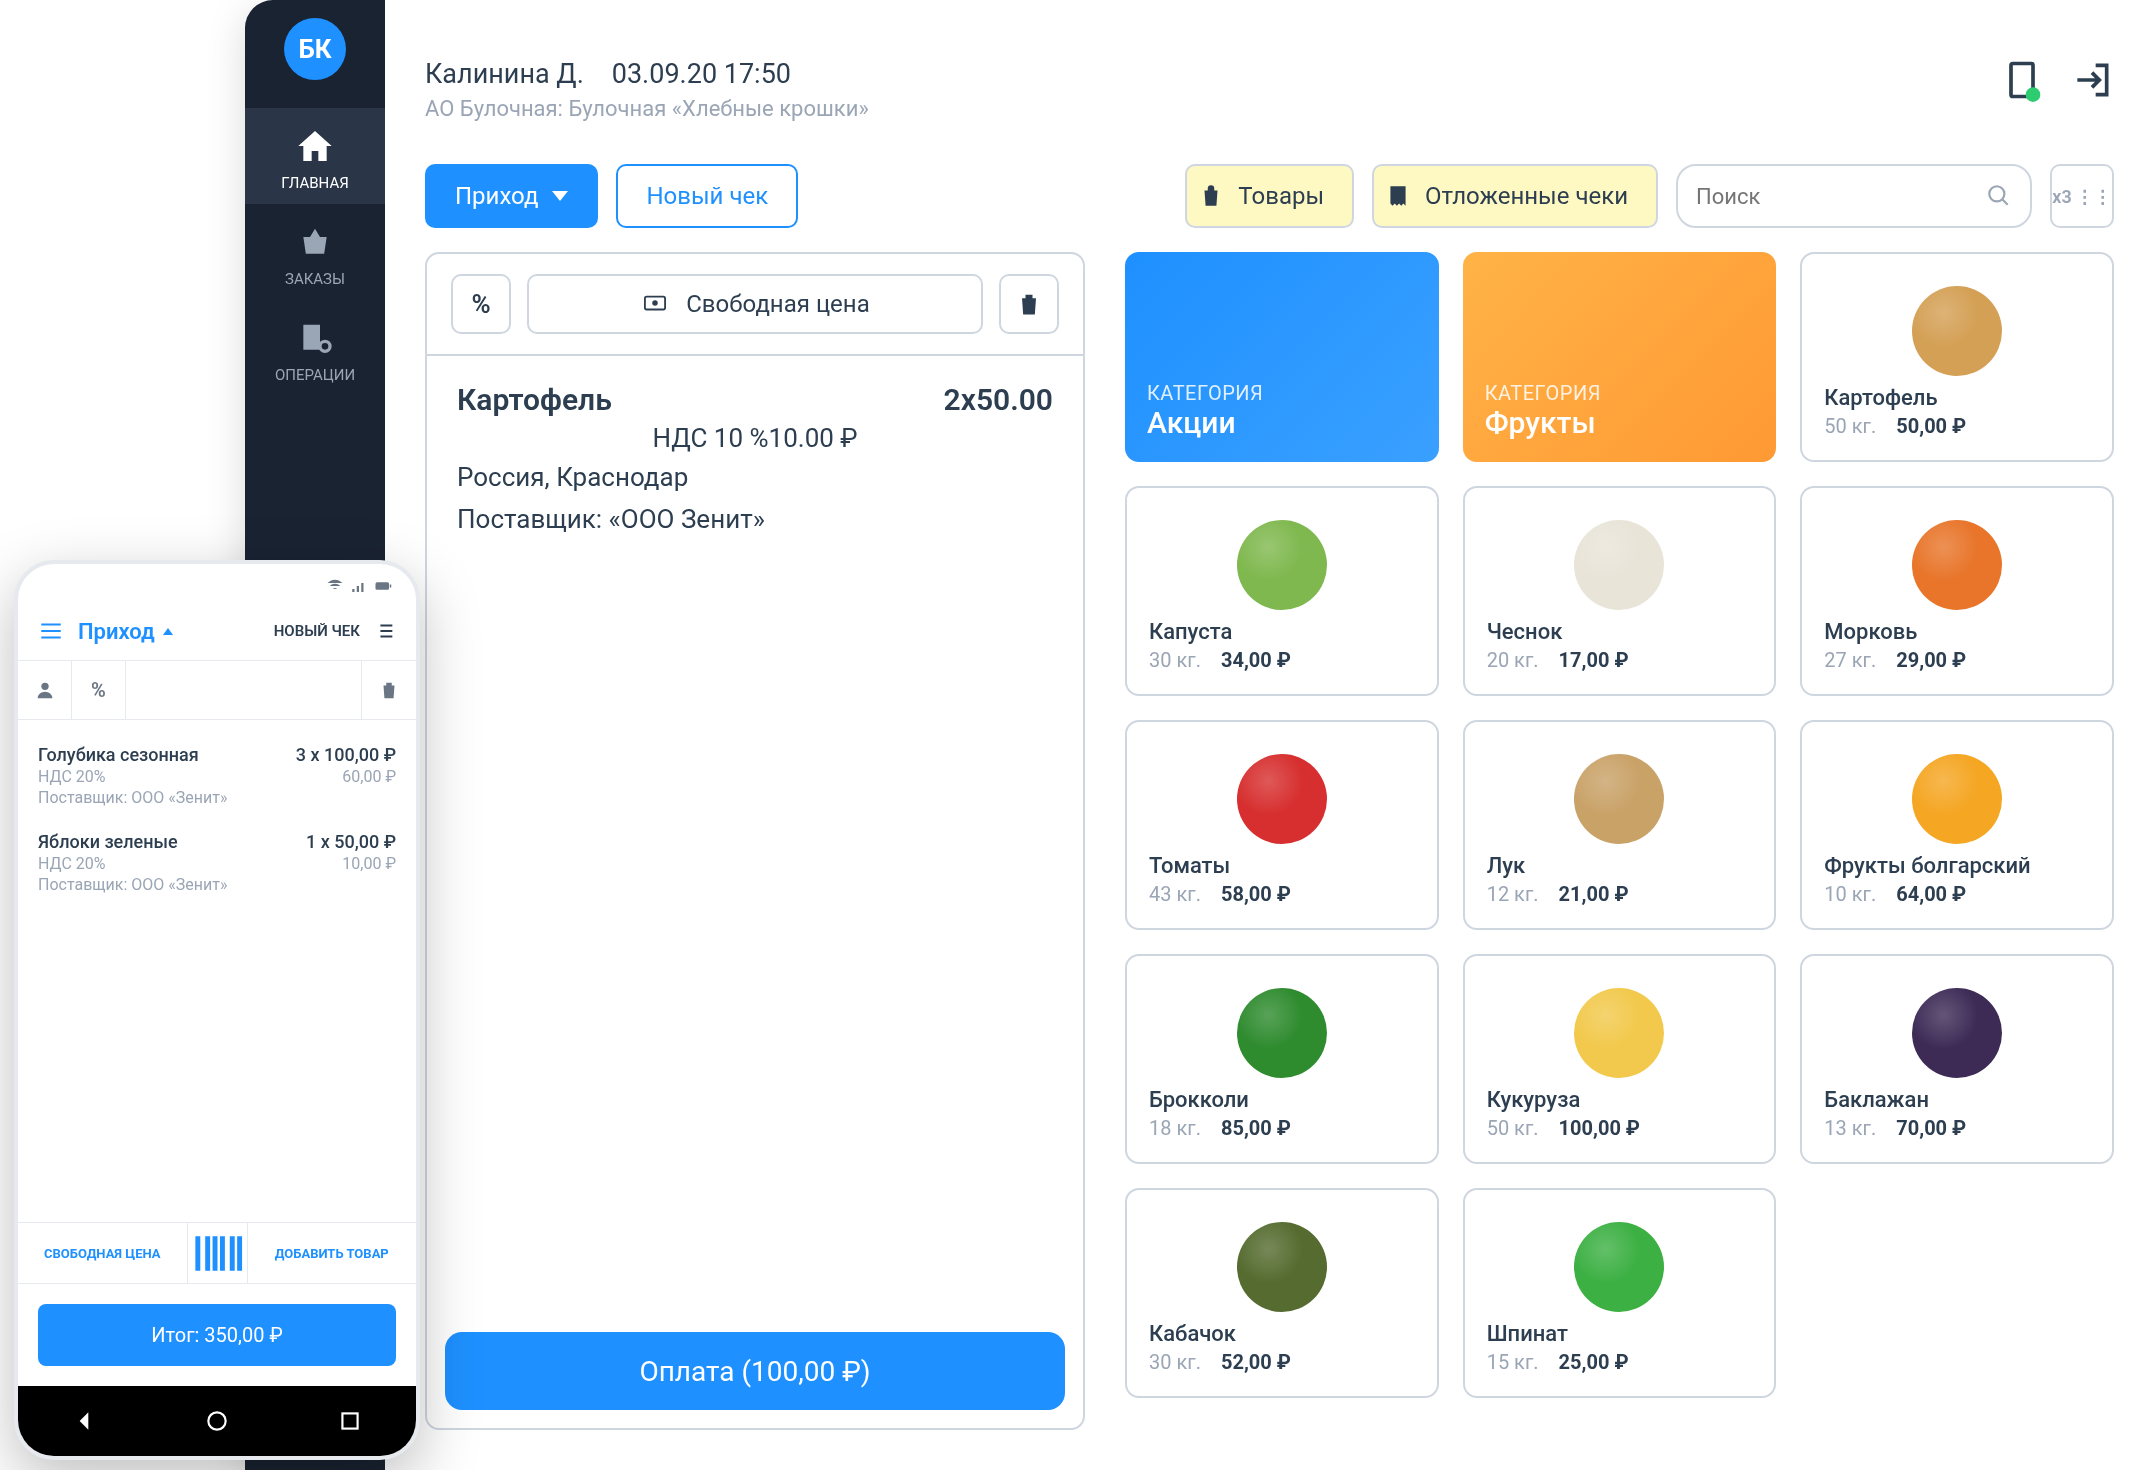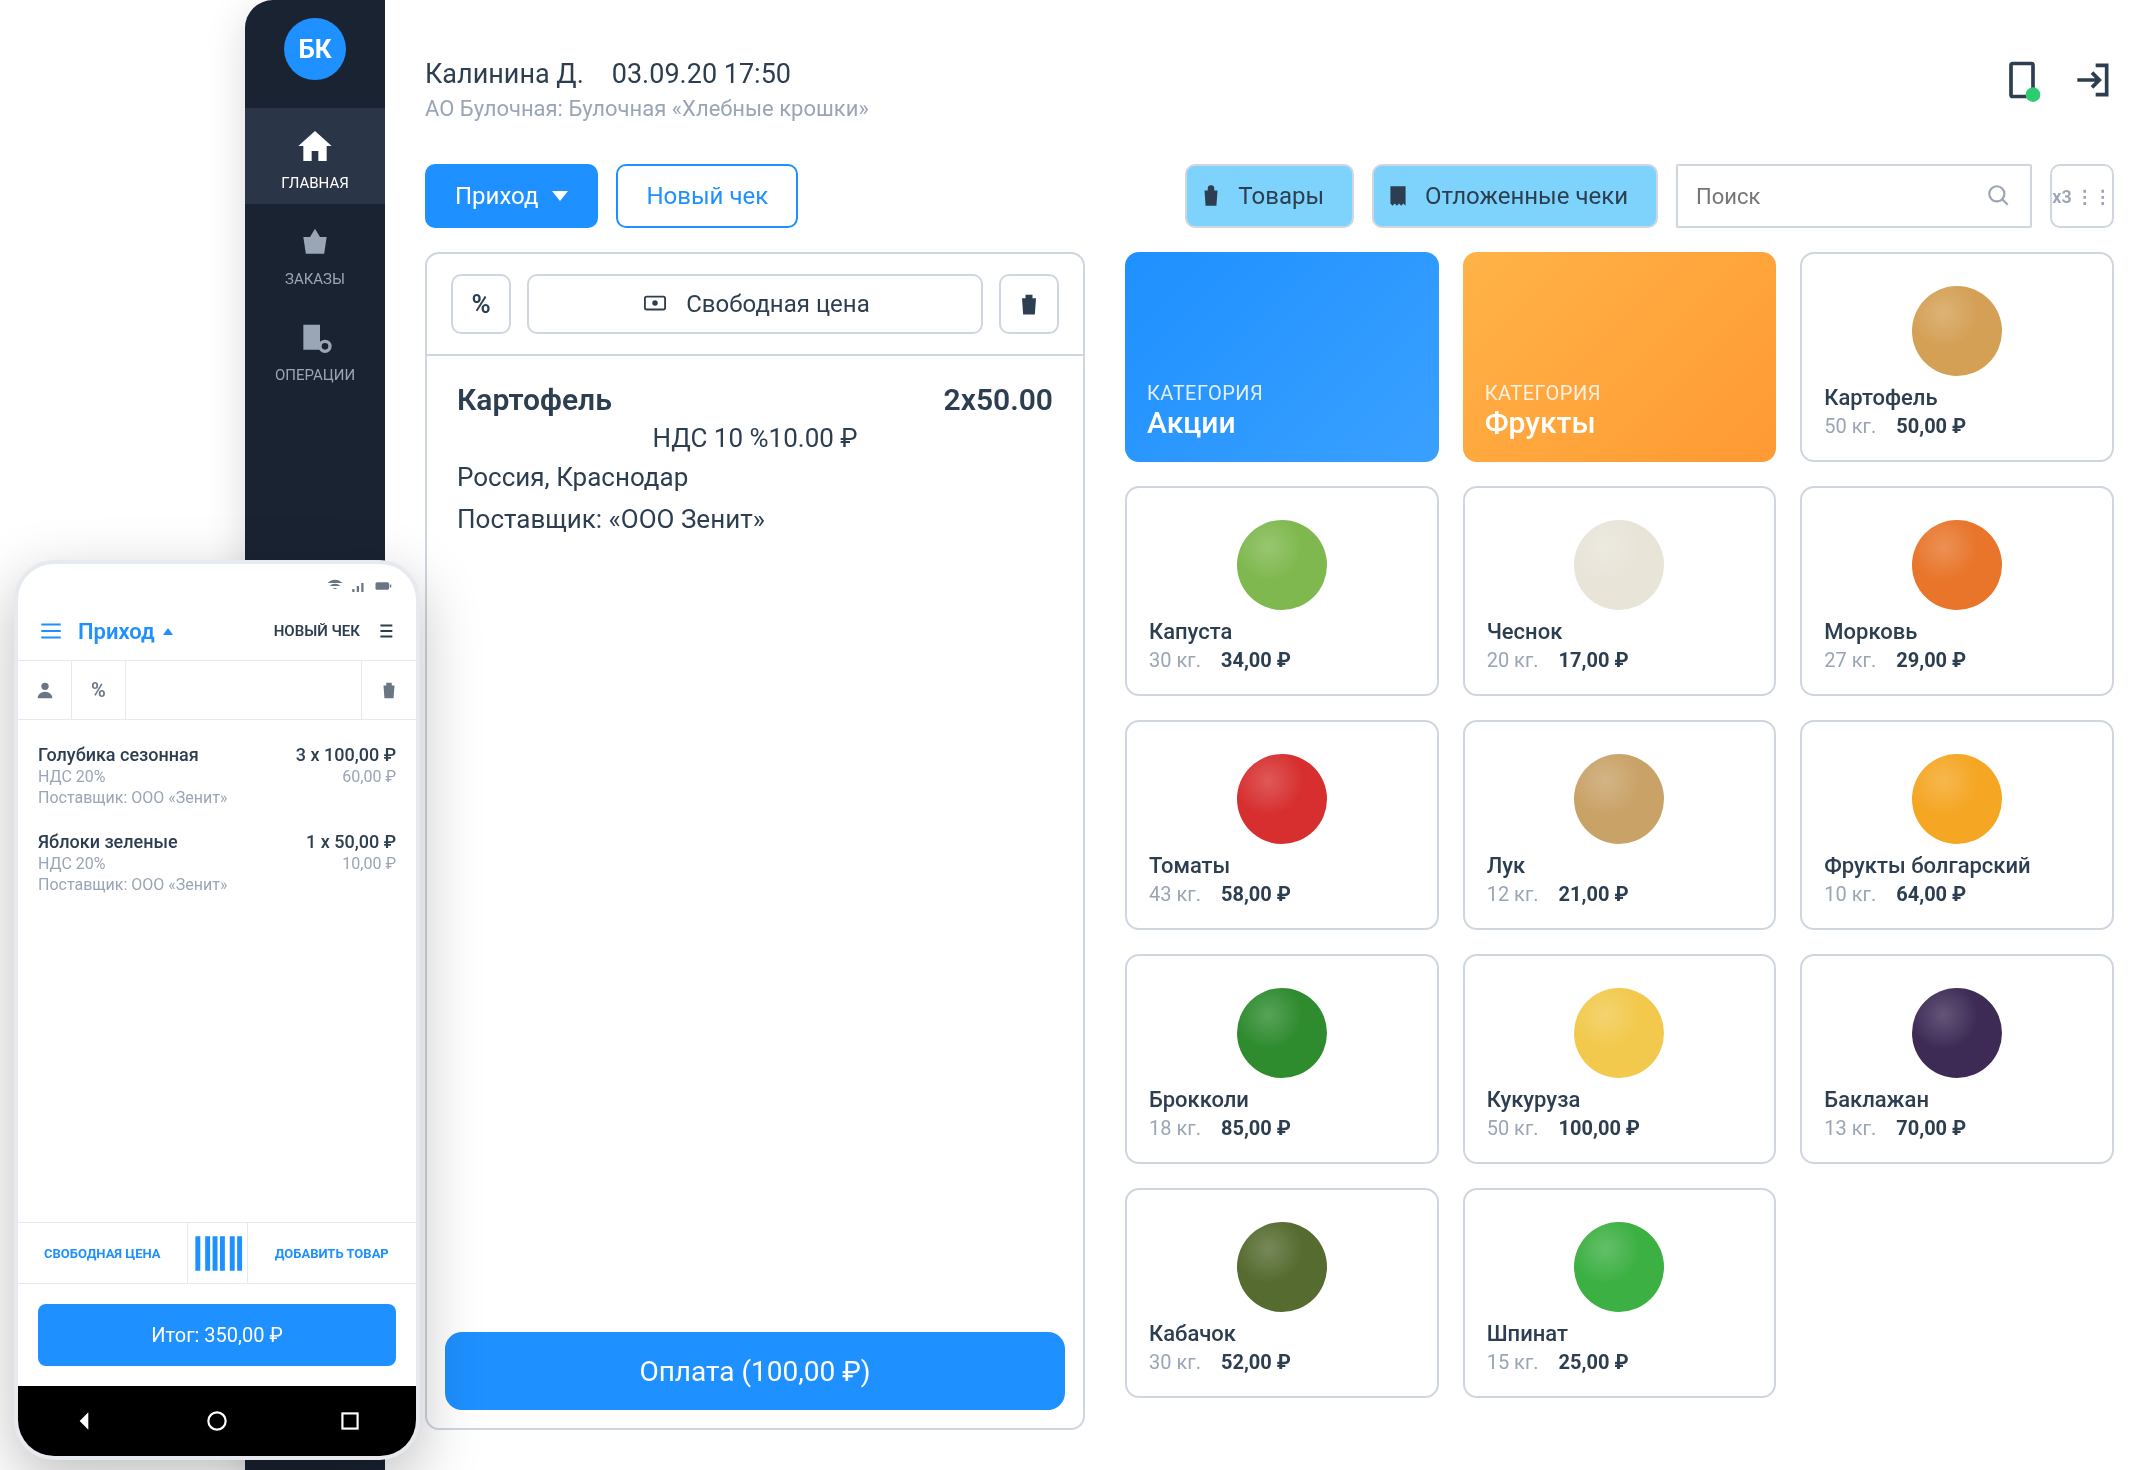--- a/index.html
+++ b/index.html
@@ -51,23 +51,23 @@
 .topbar-icons { display:flex; gap:26px; align-items:center; color:#2c3e50;}
 .topbar-icons svg { width:44px; height:44px; stroke:#2c3e50; fill:none; stroke-width:2;}
 
 .actionbar {
   padding: 14px 40px 24px 40px;
   display:flex; align-items:center; gap:18px;
 }
 .btn { height:64px; border-radius:10px; font-size:24px; display:inline-flex; align-items:center; padding:0 28px; gap:14px; cursor:pointer; border:2px solid transparent;}
 .btn-primary { background:#1e90ff; color:#fff; }
 .btn-outline-primary { border-color:#1e90ff; color:#1e90ff; background:#fff;}
-.btn-outline-gray { border-color:#cfd6e0; color:#2c3e50; background:#7dd3fc;padding-left:11px;}
+.btn-outline-gray { border-color:#cfd6e0; color:#2c3e50; background:#fef9c3;padding-left:11px;}
 .btn svg { width:26px; height:26px; fill:currentColor; }
-.search-box { flex:0 0 280px; height:64px; border:2px solid #cfd6e0; border-radius:2px; display:flex; align-items:center; padding:0 18px; gap:12px; color:#9aa5b5;}
+.search-box { flex:0 0 280px; height:64px; border:2px solid #cfd6e0; border-radius:20px; display:flex; align-items:center; padding:0 18px; gap:12px; color:#9aa5b5;}
 .search-box input { border:none; outline:none; font-size:22px; flex:1; color:#2c3e50; background:transparent;}
 .grid-btn { width:64px; height:64px; border:2px solid #cfd6e0; border-radius:10px; display:flex; align-items:center; justify-content:center; color:#9aa5b5; font-size:18px; font-weight:600; cursor:pointer;}
 
 .content {
   flex:1; display:flex; padding:0 40px 40px 40px; gap:40px; overflow:hidden;
 }
 
 .receipt {
   width: 660px; display:flex; flex-direction:column;
   border:2px solid #cfd6e0; border-radius:14px; overflow:hidden;

